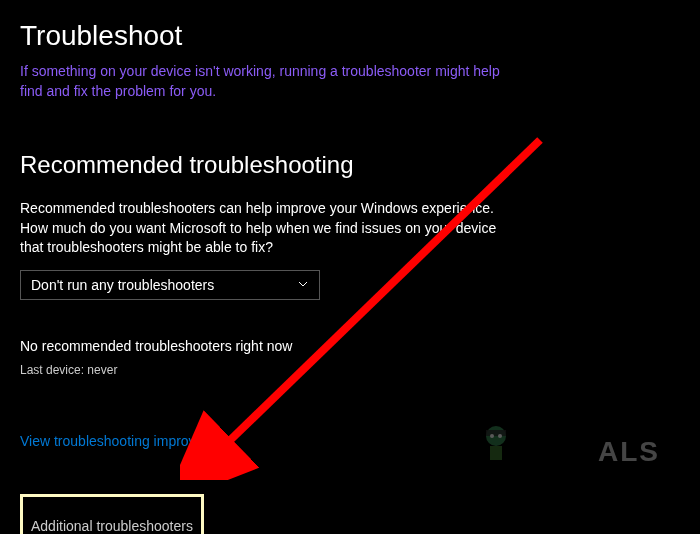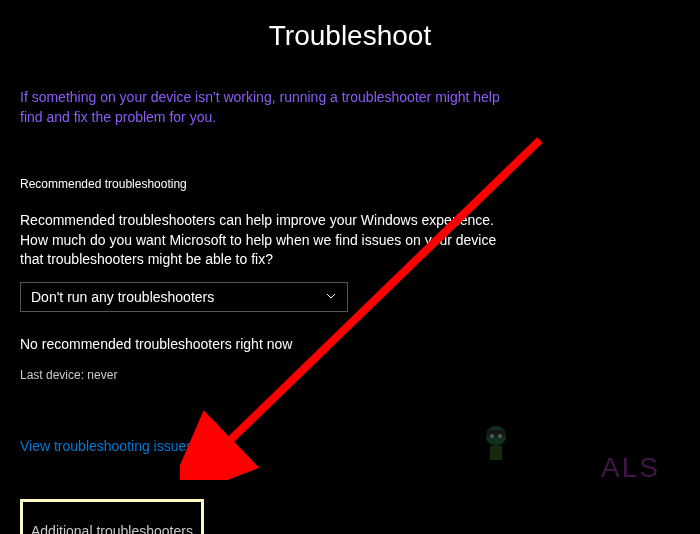--- a/index.html
+++ b/index.html
@@ -13,47 +13,46 @@
       background: #000;
       color: #fff;
       font-family: "Segoe UI", Arial, sans-serif;
       padding: 20px 20px 20px 20px;
       position: relative;
       overflow: hidden;
     }
     .page-title {
       font-size: 28px;
       font-weight: 400;
-      margin-bottom: 36px;
-      text-align: center;
+      margin-bottom: 10px;
     }
     .description {
       font-size: 14px;
       line-height: 1.4;
       color: #8b5cf6;
       margin-bottom: 50px;
       max-width: 480px;
     }
     .section-title {
-      font-size: 12px;
+      font-size: 24px;
       font-weight: 400;
       margin-bottom: 20px;
     }
     .section-description {
       font-size: 14px;
       line-height: 1.4;
       color: #fff;
       margin-bottom: 12px;
       max-width: 480px;
     }
     .select-wrapper {
       position: relative;
       display: inline-block;
-      width: 328px;
-      margin-bottom: 24px;
+      width: 300px;
+      margin-bottom: 38px;
       border-radius: 6px;
     }
     .select-box {
       width: 100%;
       background: #000;
       border: 1px solid #555;
       color: #fff;
       font-size: 14px;
       padding: 6px 36px 6px 10px;
       cursor: pointer;
@@ -63,21 +62,21 @@
     }
     .chevron {
       position: absolute;
       right: 10px;
       top: 50%;
       transform: translateY(-50%);
       pointer-events: none;
     }
     .status-text {
       font-size: 14px;
-      margin-bottom: 16px;
+      margin-bottom: 9px;
     }
     .last-checked {
       font-size: 12px;
       color: #ccc;
       margin-bottom: 55px;
     }
     .link {
       color: #0078d4;
       font-size: 14px;
       text-decoration: none;
@@ -98,26 +97,26 @@
     .arrow-svg {
       position: absolute;
       top: 120px;
       left: 180px;
       width: 380px;
       height: 360px;
       pointer-events: none;
     }
     .watermark {
       position: absolute;
-      bottom: 50px;
+      bottom: 66px;
       right: 40px;
       opacity: 0.3;
       font-size: 28px;
-      color: #d946ef;
-      font-weight: normal;
+      color: #e5e5e5;
+      font-weight: bold;
       letter-spacing: 2px;
     }
     .watermark-icon {
       position: absolute;
       bottom: 70px;
       right: 180px;
       opacity: 0.35;
       width: 48px;
       height: 48px;
     }
@@ -142,21 +141,21 @@
       <svg width="12" height="12" viewBox="0 0 12 12">
         <path d="M2 4 L6 8 L10 4" stroke="#fff" stroke-width="1" fill="none"></path>
       </svg>
     </span>
   </div>
 </div>
 
 <p class="status-text">No recommended troubleshooters right now</p>
 <p class="last-checked">Last device: never</p>
 
-<a class="link">View troubleshooting issues</a>
+<a class="link">View troubleshooting improve</a>
 <br>
 
 <div class="additional-link-wrapper">
   <span class="additional-link">Additional troubleshooters</span>
 </div>
 
 <svg class="arrow-svg" viewBox="0 0 380 360">
   <defs>
     <marker id="arrowhead" markerWidth="12" markerHeight="10" refX="2" refY="5" orient="auto">
       <polygon points="0 0, 12 5, 0 10" fill="#ff0000"></polygon>

